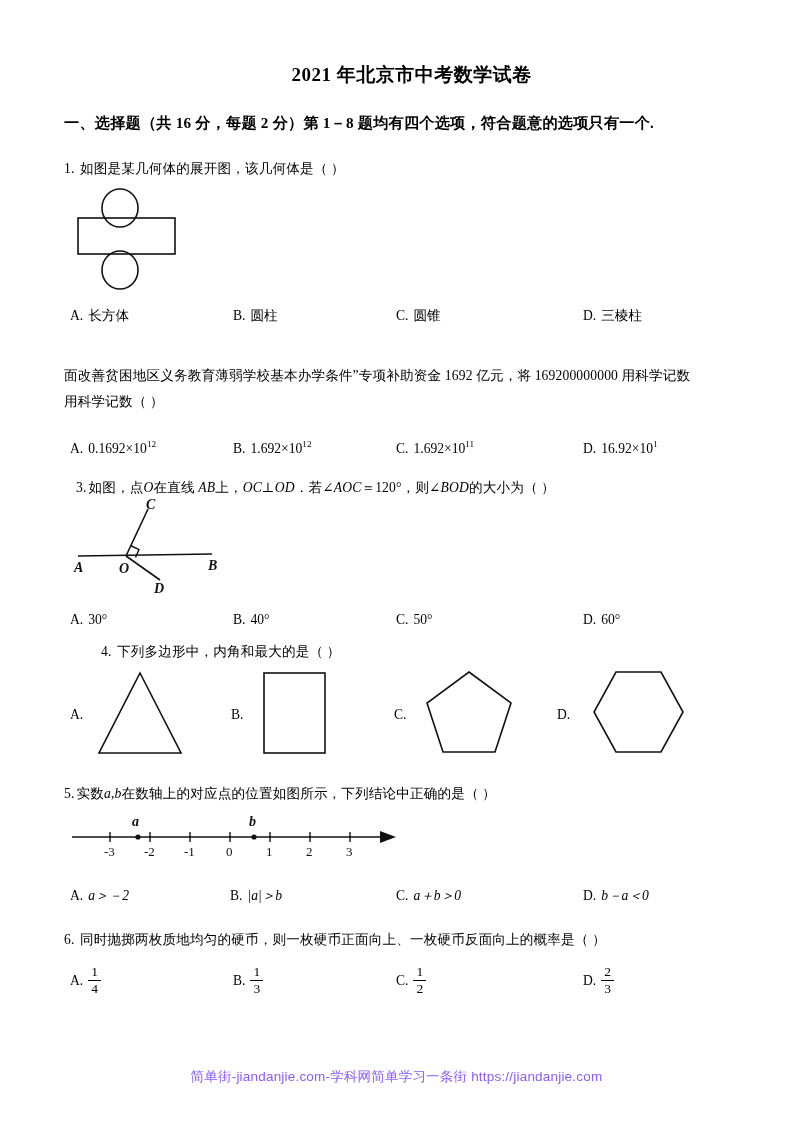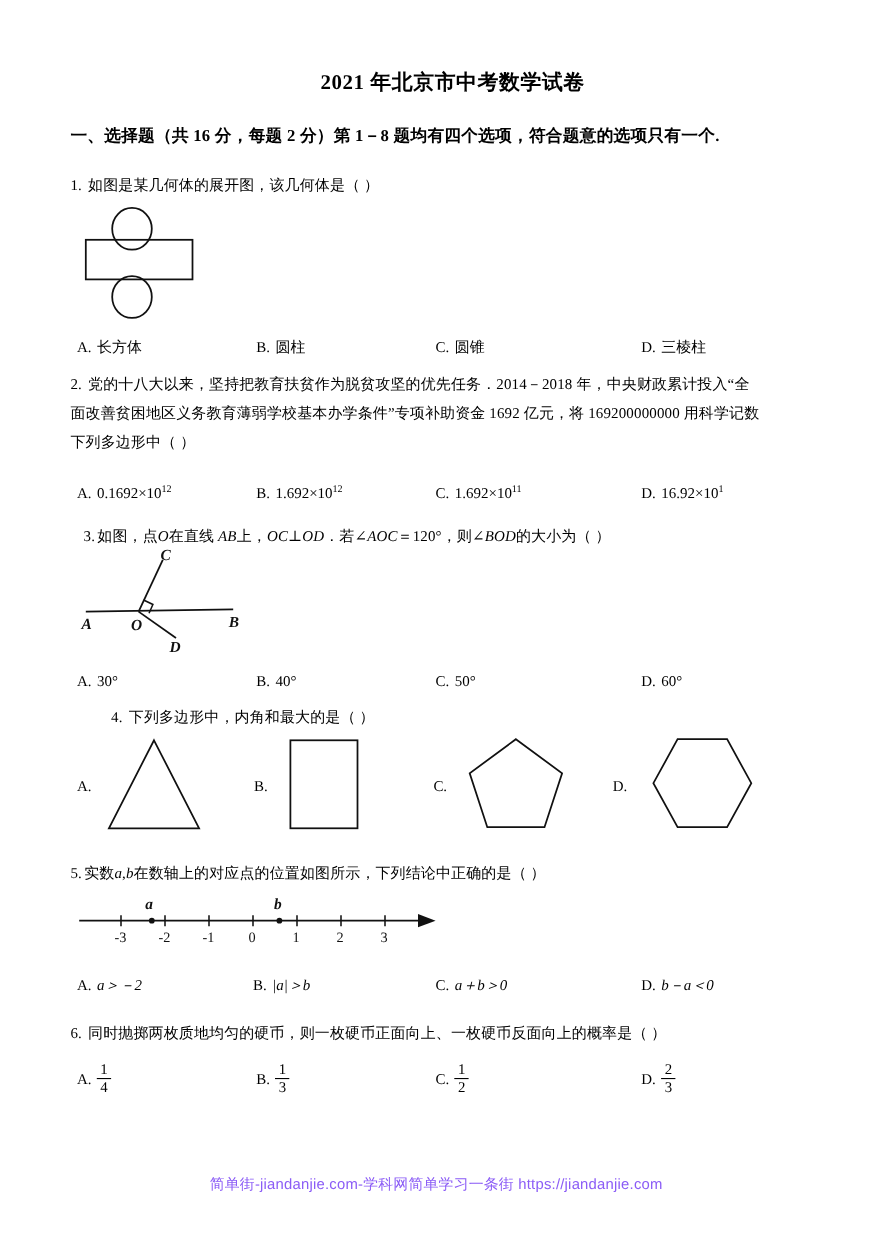--- a/index.html
+++ b/index.html
@@ -140,29 +140,25 @@
       <span class="lbl">B.</span><span>圆柱</span>
     </span>
     <span class="opt opt-c">
       <span class="lbl">C.</span><span>圆锥</span>
     </span>
     <span class="opt opt-d">
       <span class="lbl">D.</span><span>三棱柱</span>
     </span>
   </div>
 
-  <div class="q-stem" style="top:337px;">
-    <span class="num">2.</span>
-    <span>党的十八大以来，坚持把教育扶贫作为脱贫攻坚的优先任务．2014－2018 年，中央财政累计投入“全</span>
-  </div>
   <div class="q-stem" style="top:363px;">
     <span>面改善贫困地区义务教育薄弱学校基本办学条件”专项补助资金 1692 亿元，将 169200000000 用科学记数</span>
   </div>
   <div class="q-stem" style="top:389px;">
-    <span>下列多边形中（      ）</span>
+    <span>用科学记数（      ）</span>
   </div>
 
   <div class="opt-row" style="top:434px;">
     <span class="opt opt-a">
       <span class="lbl">A.</span><span>0.1692</span><span>×10</span><span class="sup">12</span>
     </span>
     <span class="opt opt-b">
       <span class="lbl">B.</span><span>1.692</span><span>×10</span><span class="sup">12</span>
     </span>
     <span class="opt opt-c">

